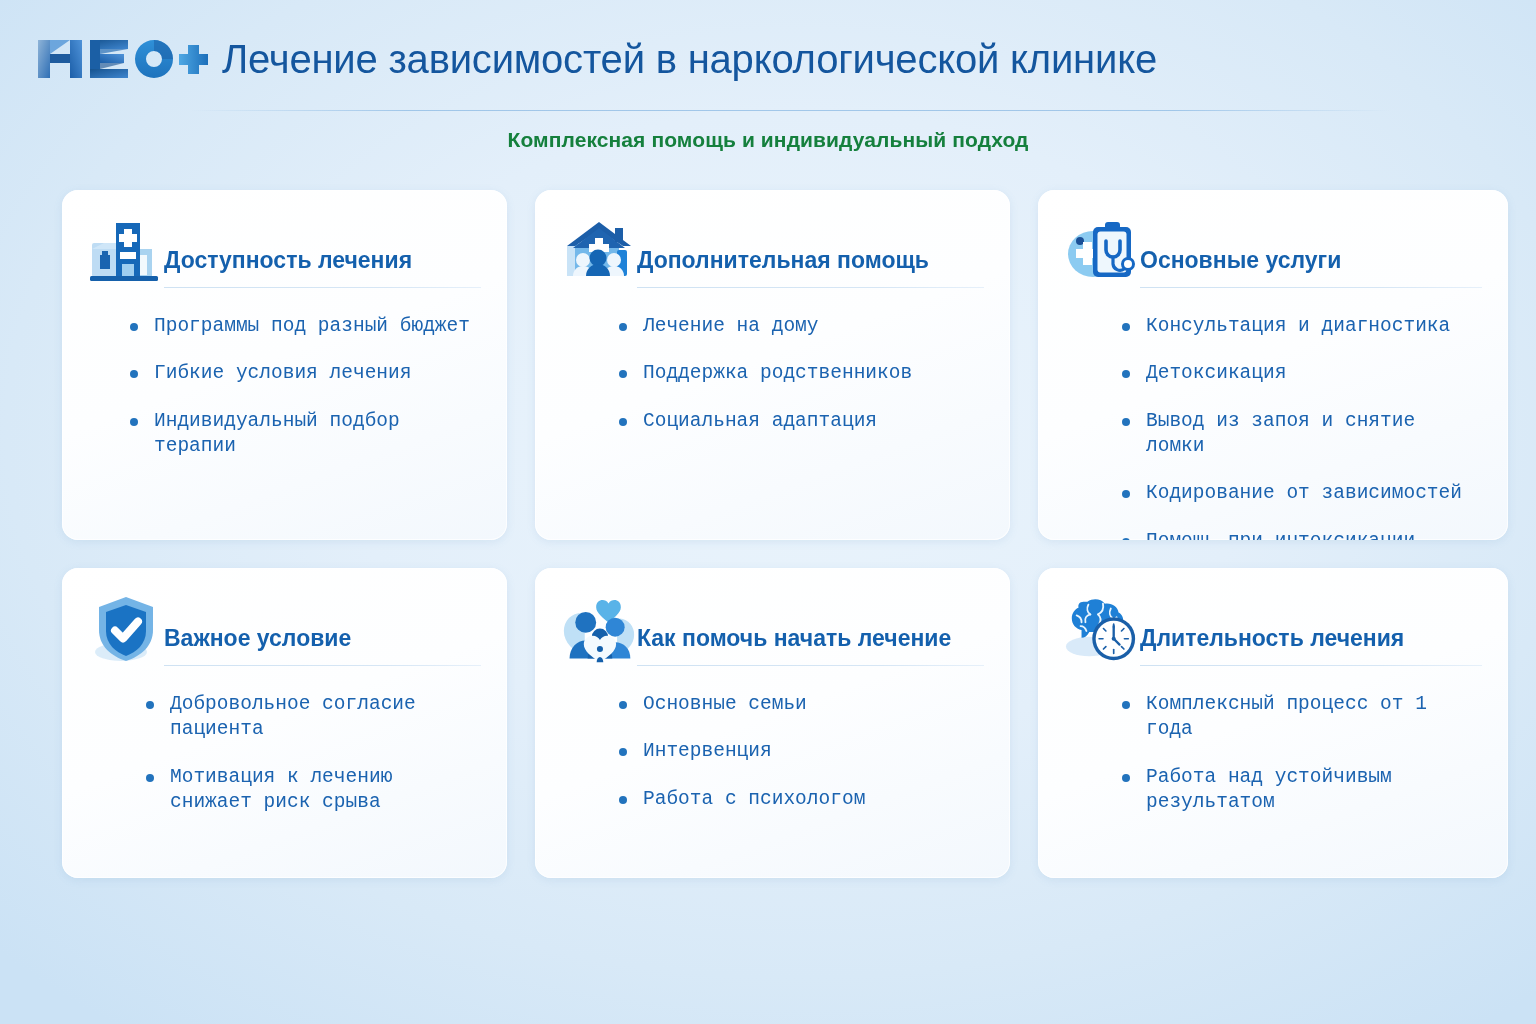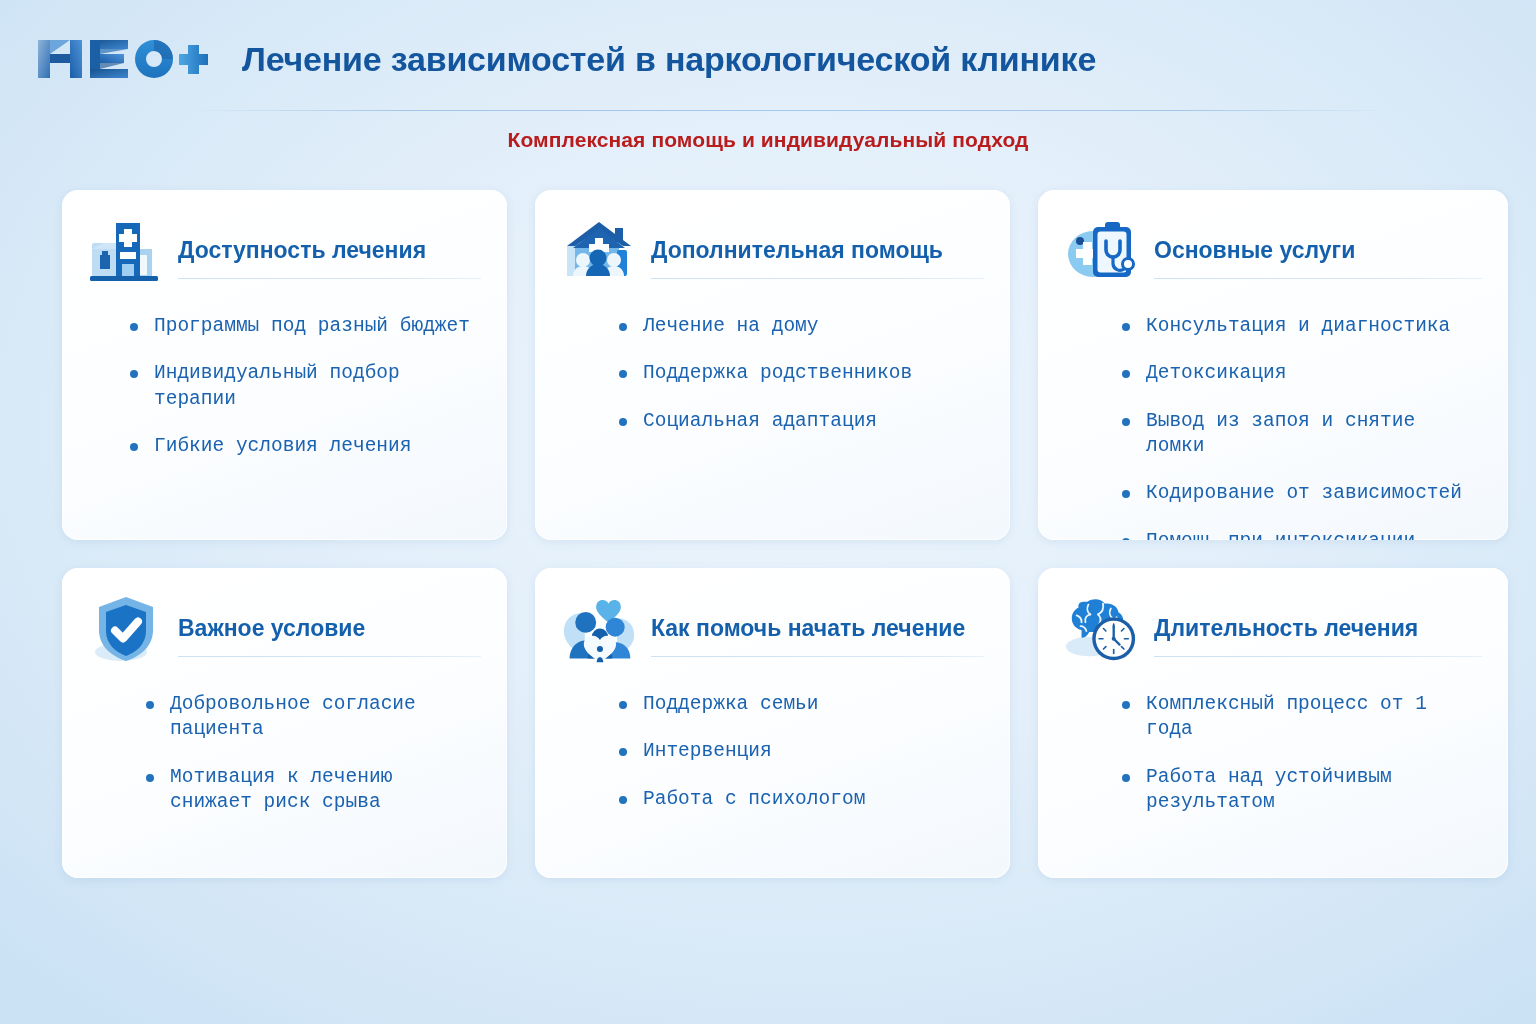--- a/index.html
+++ b/index.html
@@ -13,50 +13,50 @@
     color:#1b63b0;
     -webkit-font-smoothing:antialiased;
   }
   .page{ position:relative; width:1536px; height:1024px; }
 
   
   .header{ position:absolute; left:0; top:0; width:1536px; height:172px; }
   .brand-row{ position:absolute; left:36px; top:34px; display:flex; align-items:center; gap:14px; }
   .logo{ display:block; }
   .main-title{
-    font-size:34px; font-weight:700; color:#14569e; letter-spacing:-0.2px;
-    white-space:nowrap; line-height:1;margin-left:20px;
+    font-size:40px; font-weight:400; color:#14569e; letter-spacing:-0.2px;
+    white-space:nowrap; line-height:1;
   }
   .header-rule{
     position:absolute; left:190px; top:110px; width:1200px; height:1px;
     background:linear-gradient(90deg, rgba(163,200,233,0) 0%, rgba(150,192,230,.85) 18%, rgba(150,192,230,.85) 82%, rgba(163,200,233,0) 100%);
   }
   .subtitle{
     position:absolute; top:128px; left:0; width:1536px; text-align:center;
-    font-size:21px; font-weight:600; color:#b91c1c; letter-spacing:.1px;
+    font-size:21px; font-weight:600; color:#15803d; letter-spacing:.1px;
   }
 
   
   .grid{
     position:absolute; left:62px; top:190px;
     width:1412px;
     display:grid;
     grid-template-columns:445px 475px 470px;
     grid-template-rows:350px 310px;
     column-gap:28px; row-gap:28px;
   }
   .card{
     background:linear-gradient(160deg,#ffffff 0%, #fdfeff 48%, #f3f8fd 100%);
     border-radius:16px;
     box-shadow:0 2px 9px rgba(90,145,195,.13), 0 0 0 1px rgba(255,255,255,.75) inset;
     padding:26px 26px 18px 26px;
     position:relative;
     overflow:hidden;
   }
-  .card-head{ display:flex; align-items:center; gap:14px; }
+  .card-head{ display:flex; align-items:flex-end; }
   .icon-wrap{ flex:0 0 auto; width:76px; height:72px; display:flex; align-items:center; justify-content:center; }
   .head-text{ flex:1 1 auto; padding-top:12px; min-width:0; }
   .card-title{
     font-size:23px; font-weight:700; color:#1460ad; line-height:1.15;
     white-space:nowrap;
   }
   .card-rule{
     margin-top:14px; height:1px; width:100%;
     background:linear-gradient(90deg,#cfe2f3 0%, #d6e6f5 70%, #e6f0fa 100%);
   }
@@ -153,22 +153,22 @@
             <rect x="0" y="57" width="68" height="5" rx="1.5" fill="#1560ab"></rect>
           </svg>
         </div>
         <div class="head-text">
           <div class="card-title">Доступность лечения</div>
           <div class="card-rule"></div>
         </div>
       </div>
       <ul class="bullets">
         <li>Программы под разный бюджет</li>
+        <li>Гибкие условия лечения</li>
         <li>Индивидуальный подбор терапии</li>
-        <li>Гибкие условия лечения</li>
       </ul>
     </div>
 
     <div class="card indent">
       <div class="card-head">
         <div class="icon-wrap">
           <svg width="76" height="68" viewBox="0 0 76 68" aria-hidden="true">
             <path d="M6 58V28h10v30z" fill="#c9e3f7"></path>
             <rect x="14" y="26" width="44" height="32" fill="#74b8ea"></rect>
             <rect x="56" y="32" width="10" height="26" rx="2" fill="#1f82d8"></rect>
@@ -263,21 +263,21 @@
             <circle cx="41" cy="56" r="3.2" fill="#1560ab"></circle>
             <path d="M37.5 70c0-3.2 1.6-5.6 3.5-5.6s3.5 2.4 3.5 5.6z" fill="#1560ab"></path>
           </svg>
         </div>
         <div class="head-text">
           <div class="card-title">Как помочь начать лечение</div>
           <div class="card-rule"></div>
         </div>
       </div>
       <ul class="bullets">
-        <li>Поддержка семьи</li>
+        <li>Основные семьи</li>
         <li>Интервенция</li>
         <li>Работа с психологом</li>
       </ul>
     </div>
 
     <div class="card indent">
       <div class="card-head">
         <div class="icon-wrap">
           <svg width="78" height="70" viewBox="0 0 78 70" aria-hidden="true">
             <ellipse cx="26" cy="52" rx="24" ry="10" fill="#cfe5f7" opacity=".8"></ellipse>

